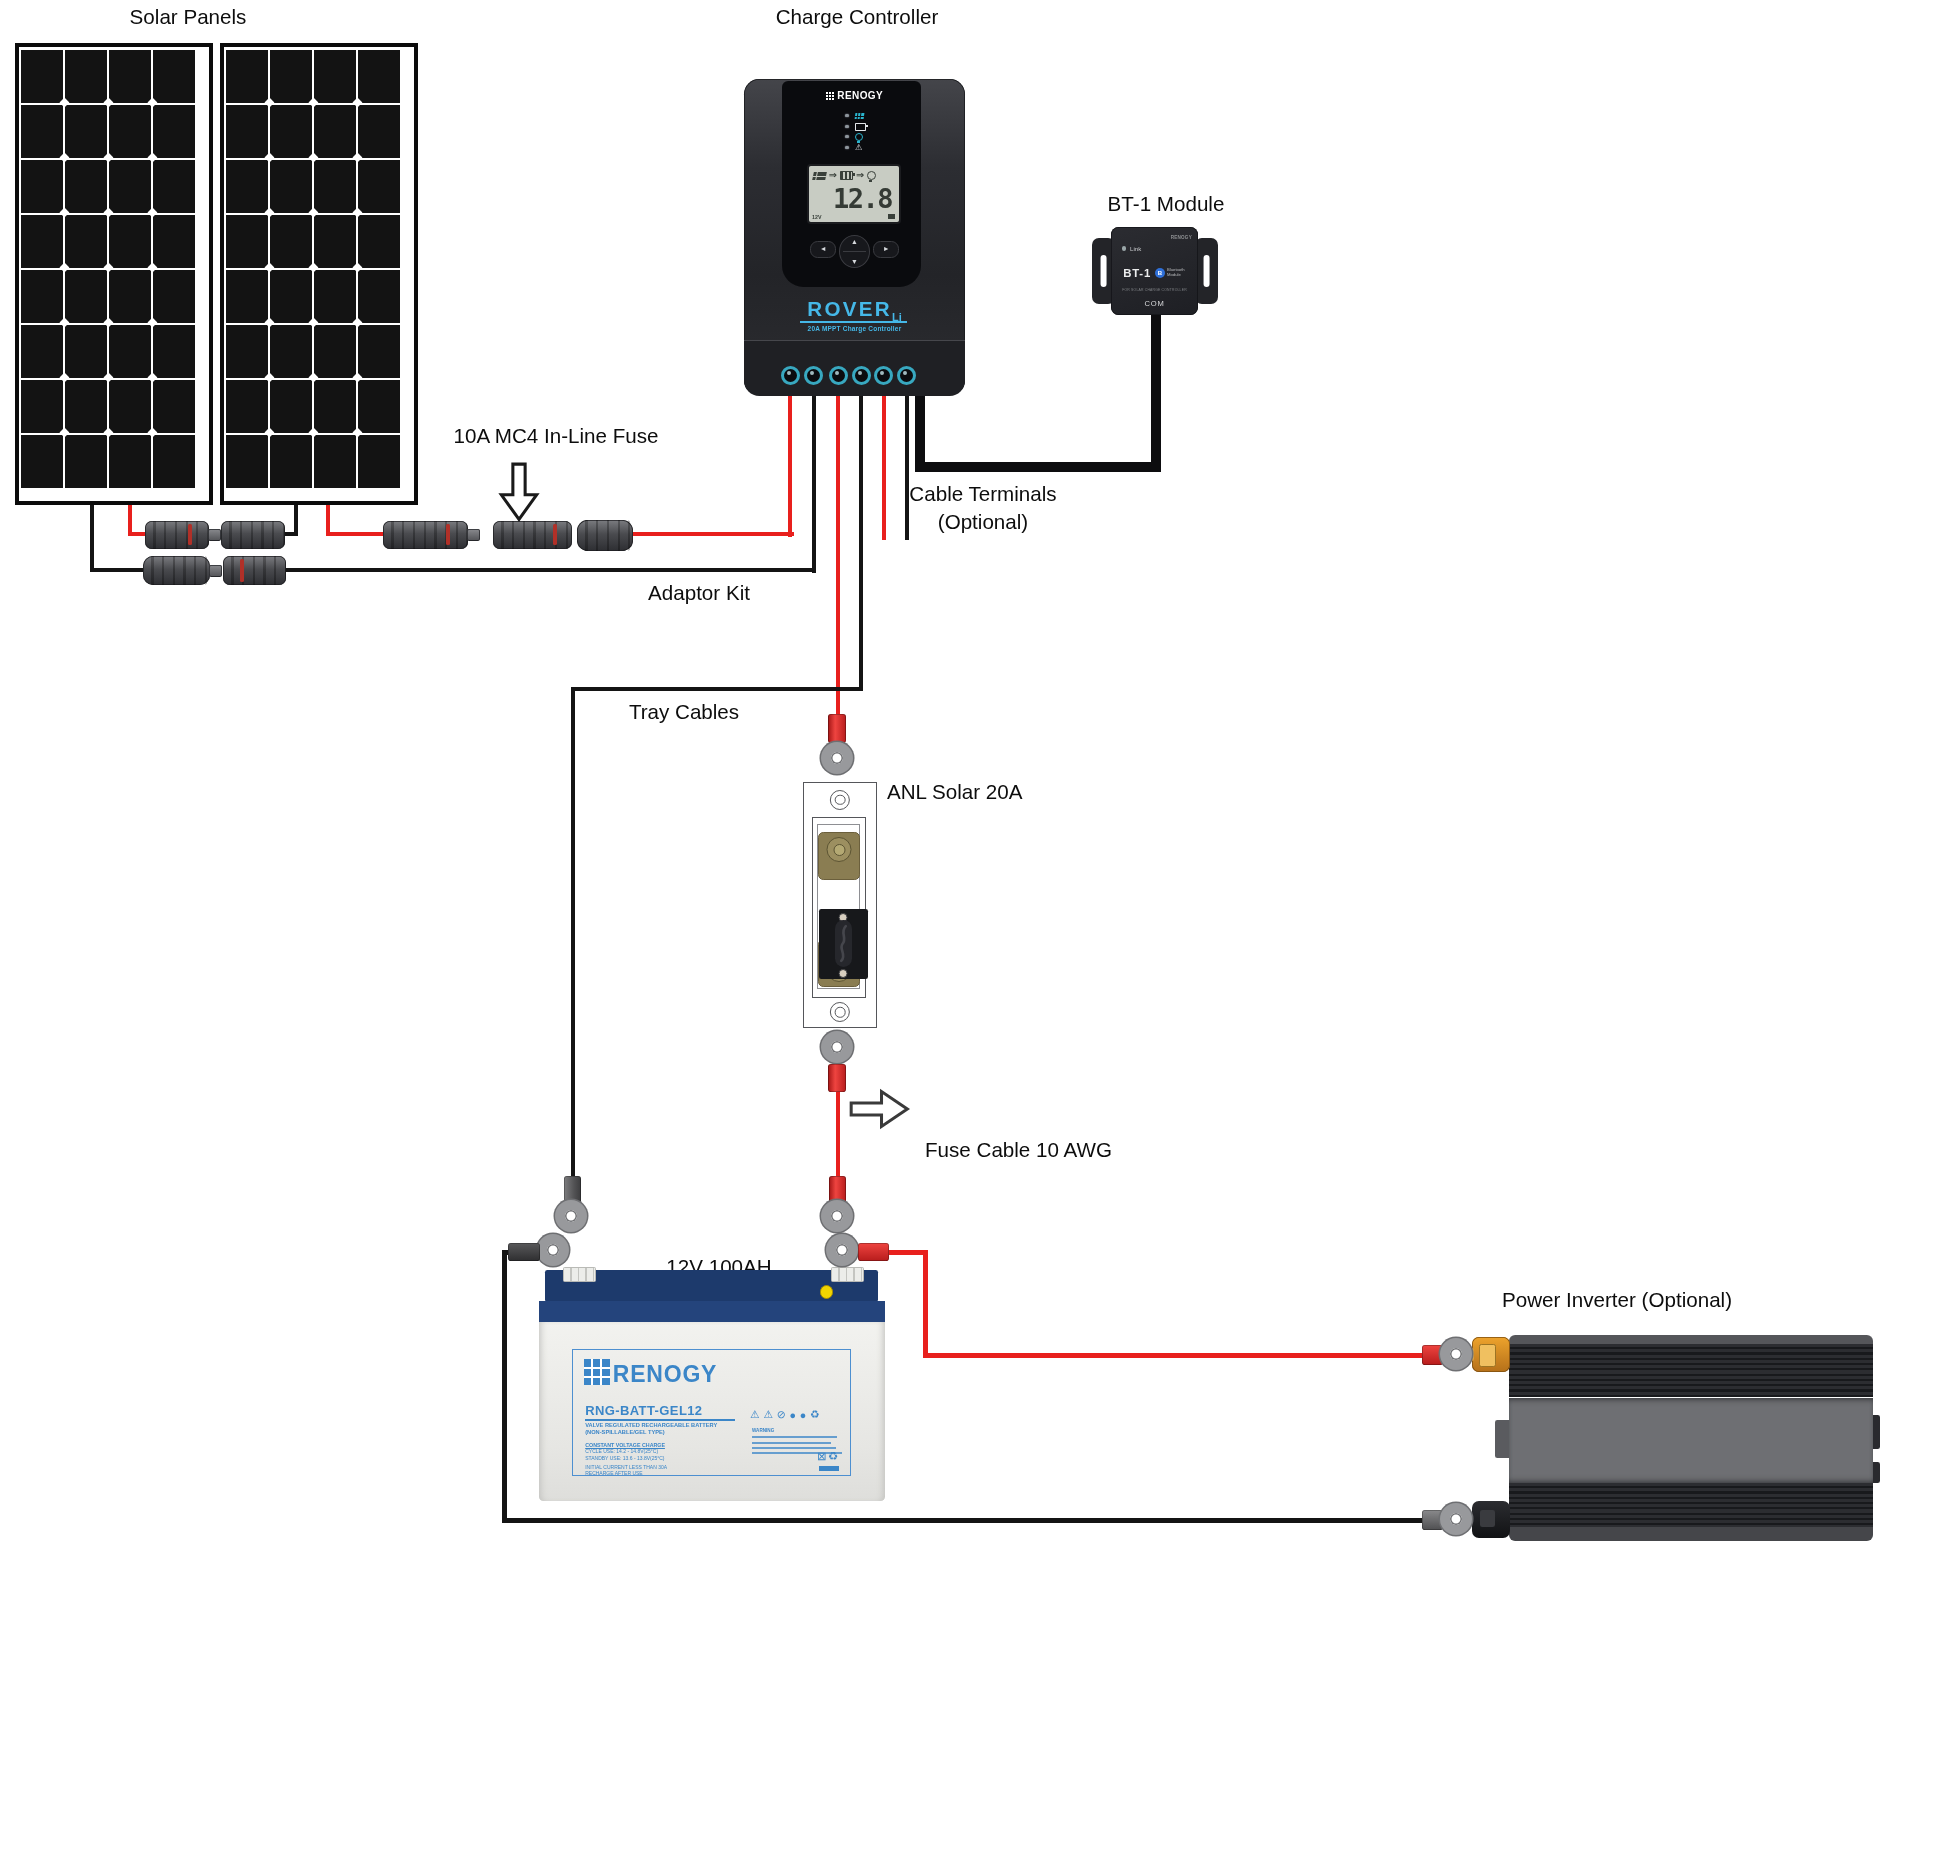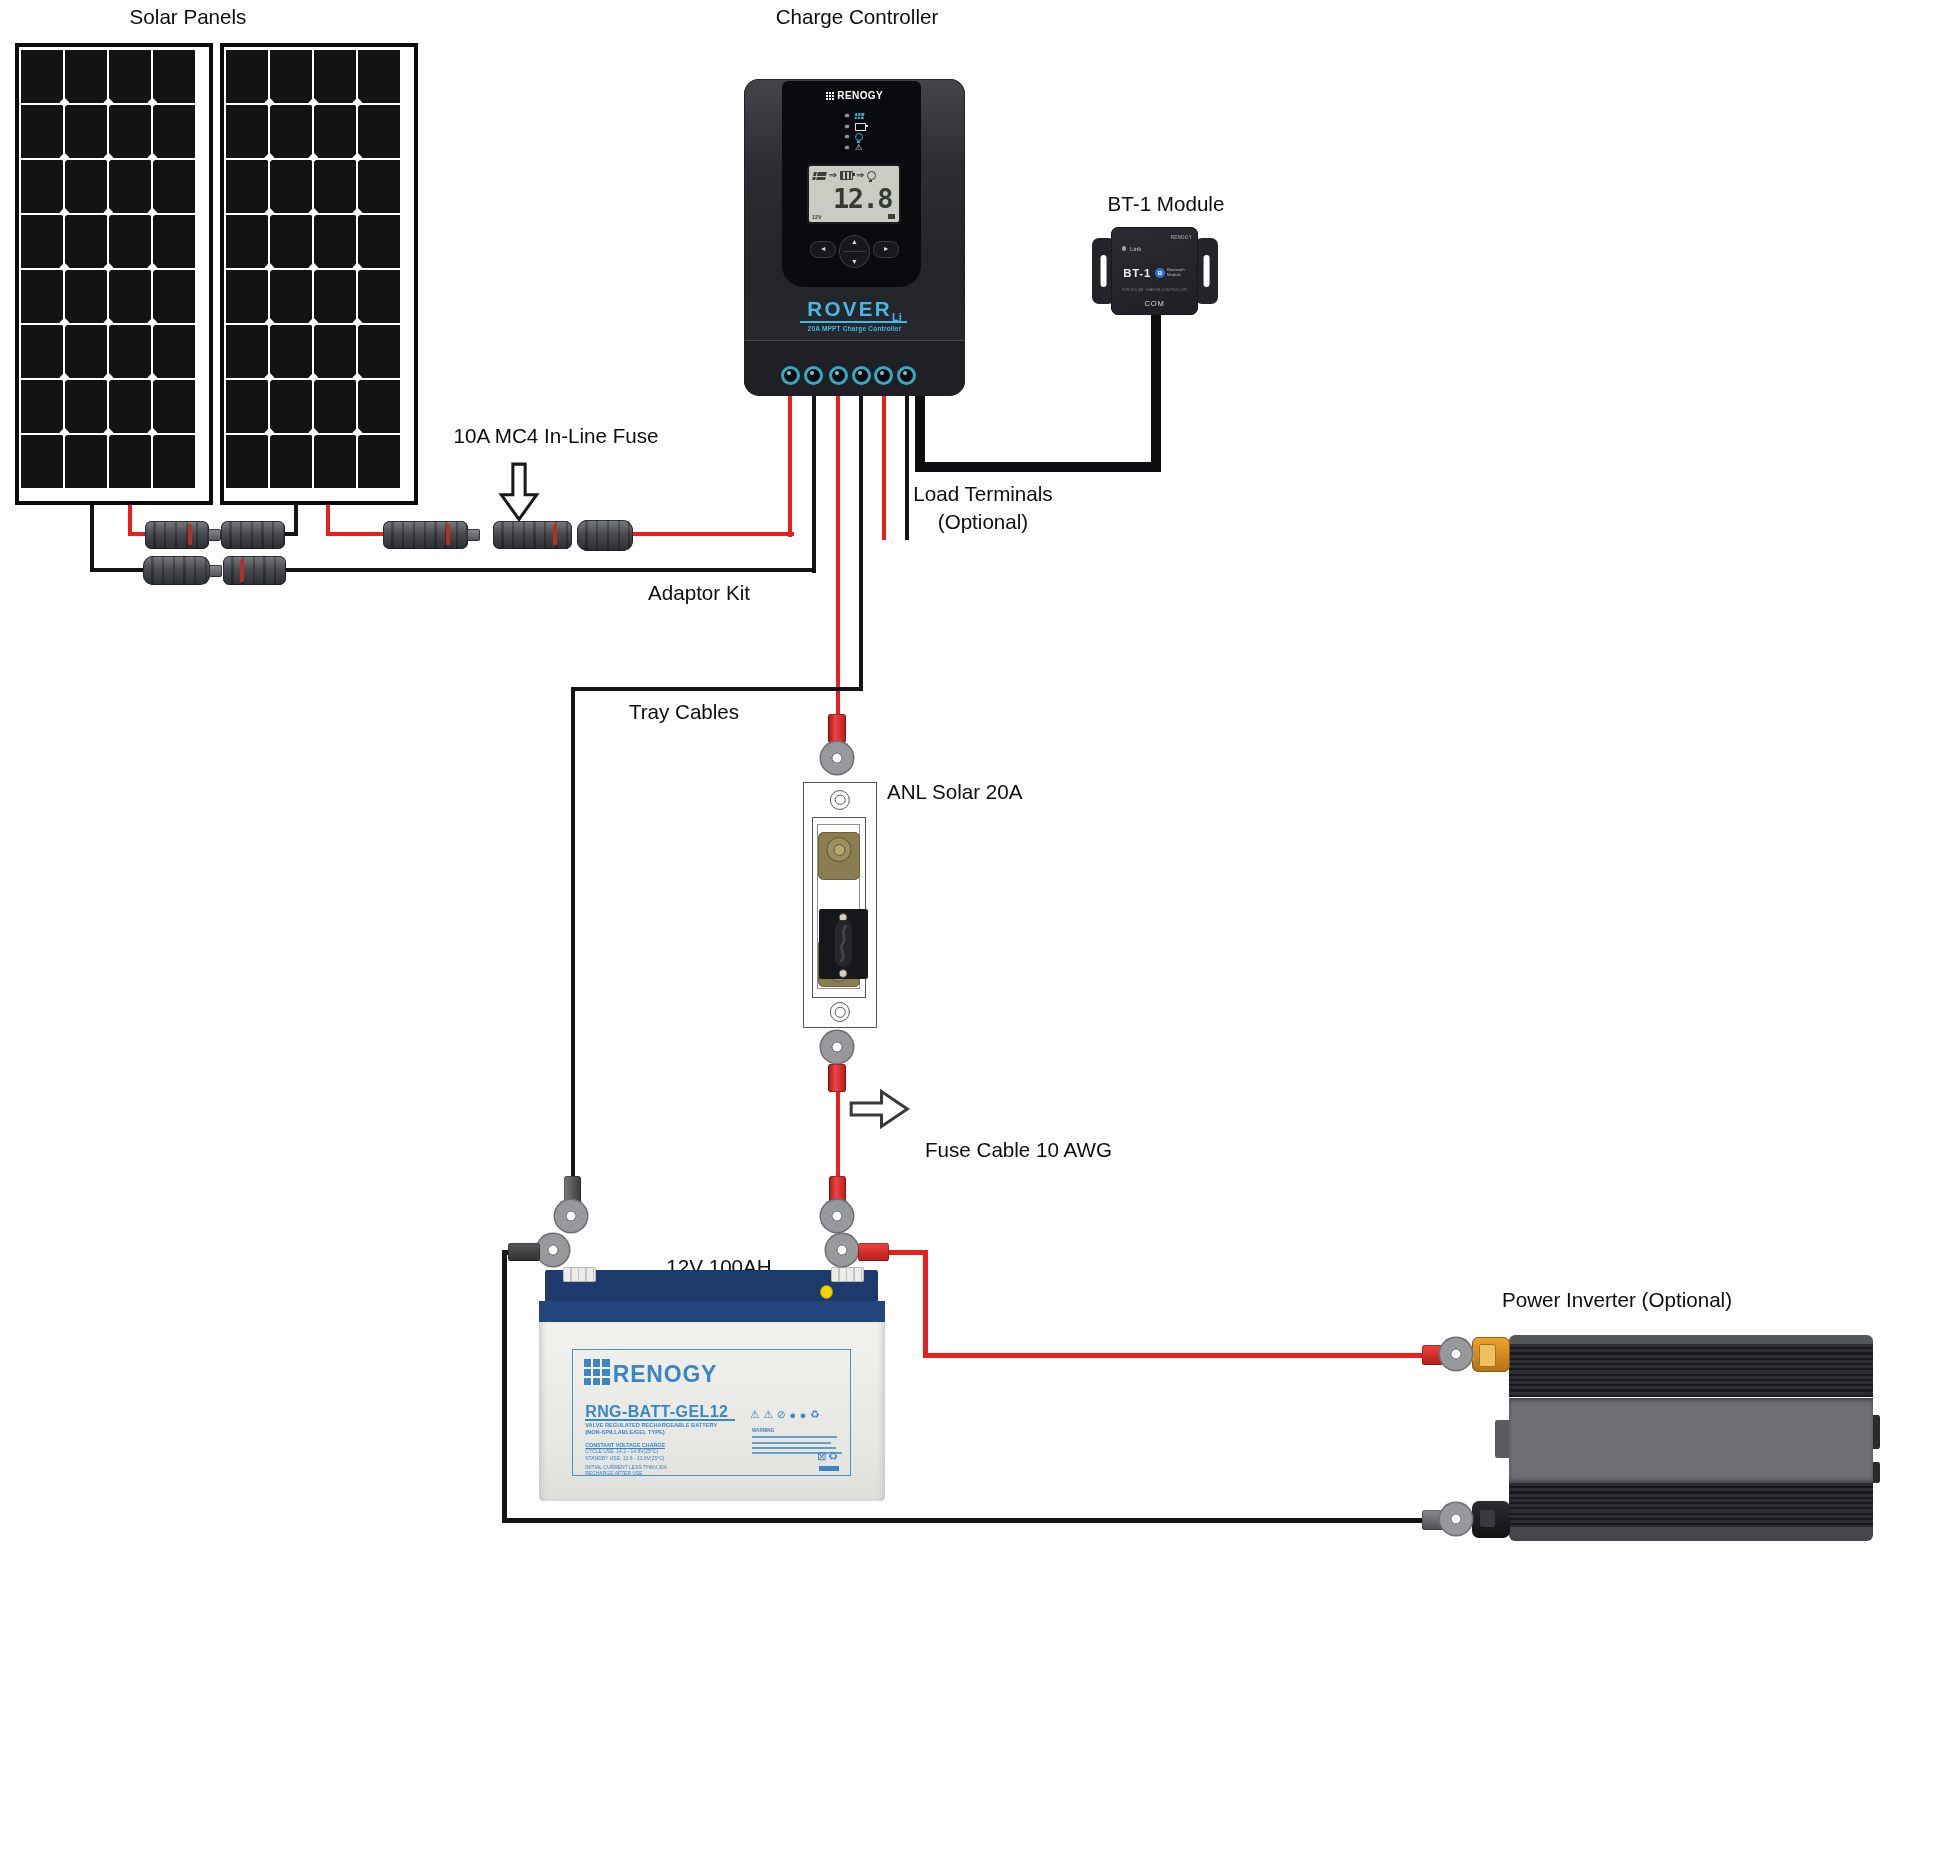--- a/index.html
+++ b/index.html
@@ -139,21 +139,21 @@
   .bat-body{position:absolute;left:0;top:55px;width:346px;height:179px;border-radius:0 0 4.6px 4.6px;
       background:linear-gradient(180deg,#f2f2ef 0%,#e6e6e3 70%,#dededb 100%);
       box-shadow:inset 6.1px 0 7.6px -4.6px #c0c0bd, inset -6.1px 0 7.6px -4.6px #c0c0bd;}
   .bat-dot{position:absolute;left:281px;top:18.3px;width:11.4px;height:11.4px;border-radius:50%;background:#f2d500;
       border:0.8px solid #a98f00;}
   .bat-label{position:absolute;left:33px;top:82px;width:277px;height:125px;border:1.5px solid #4d8fd0;color:var(--battery-blue);}
   .bat-logo{position:absolute;left:10.7px;top:9.2px;font-size:23px;font-weight:bold;color:var(--battery-blue);letter-spacing:0.8px;}
   .bat-logo .rg-icon{width:26px;height:26px;vertical-align:-3.1px;background-color:var(--battery-blue);
       background-image:linear-gradient(90deg,transparent 6.9px,#fff 6.9px 9.2px,transparent 9.2px 16px,#fff 16px 18.3px,transparent 18.3px),
                        linear-gradient(0deg,transparent 6.9px,#fff 6.9px 9.2px,transparent 9.2px 16px,#fff 16px 18.3px,transparent 18.3px);}
-  .bat-model{position:absolute;left:12.2px;top:53px;font-size:16px;font-weight:bold;letter-spacing:0.4px;}
+  .bat-model{position:absolute;left:12.2px;top:53px;font-size:13px;font-weight:bold;letter-spacing:0.4px;}
   .bat-mline{position:absolute;left:12.2px;top:69px;width:150px;height:1.5px;background:var(--battery-blue);}
   .bat-t1{position:absolute;left:12.2px;top:72px;font-size:5.7px;font-weight:bold;}
   .bat-t2{position:absolute;left:12.2px;top:79px;font-size:5.7px;font-weight:bold;}
   .bat-cv{position:absolute;left:12.2px;top:92px;font-size:5.3px;font-weight:bold;text-decoration:underline;}
   .bat-cy{position:absolute;left:12.2px;top:98px;font-size:5px;}
   .bat-st{position:absolute;left:12.2px;top:105px;font-size:5px;}
   .bat-in{position:absolute;left:12.2px;top:114px;font-size:5px;}
   .bat-re{position:absolute;left:12.2px;top:120px;font-size:5px;}
   .bat-icons{position:absolute;left:177px;top:58px;display:flex;gap:3.8px;align-items:center;font-size:10.7px;}
   .bat-warn{position:absolute;left:179px;top:78px;font-size:4.6px;font-weight:bold;}
@@ -185,21 +185,21 @@
 </head>
 <body>
 
 <div class="canvas">
 
   <div class="lbl ctr" style="left:188px;top:4.6px;">Solar Panels</div>
   <div class="lbl ctr" style="left:857px;top:4.6px;">Charge Controller</div>
   <div class="lbl ctr" style="left:1166px;top:192px;">BT-1 Module</div>
   <div class="lbl ctr" style="left:556px;top:424px;">10A MC4 In-Line Fuse</div>
   <div class="lbl ctr" style="left:699px;top:581px;">Adaptor Kit</div>
-  <div class="lbl ctr" style="left:983px;top:482px;">Load Terminals</div>
+  <div class="lbl ctr" style="left:983px;top:482px;">Cable Terminals</div>
   <div class="lbl ctr" style="left:983px;top:510px;">(Optional)</div>
   <div class="lbl ctr" style="left:684px;top:700px;">Tray Cables</div>
   <div class="lbl" style="left:887px;top:780px;">ANL Solar 20A</div>
   <div class="lbl" style="left:925px;top:1097px;margin-top:41px;">Fuse Cable 10 AWG</div>
   <div class="lbl ctr" style="left:692px;top:1255px;margin-left:27px;">12V 100AH</div>
   <div class="lbl ctr" style="left:692px;top:1312px;">Battery</div>
   <div class="lbl ctr" style="left:1617px;top:1288px;">Power Inverter (Optional)</div>
 
   <div class="wire wb" style="left:90px;top:494px;width:3.8px;height:78px;"></div>
   <div class="wire wb" style="left:90px;top:568px;width:57px;height:3.8px;"></div>

